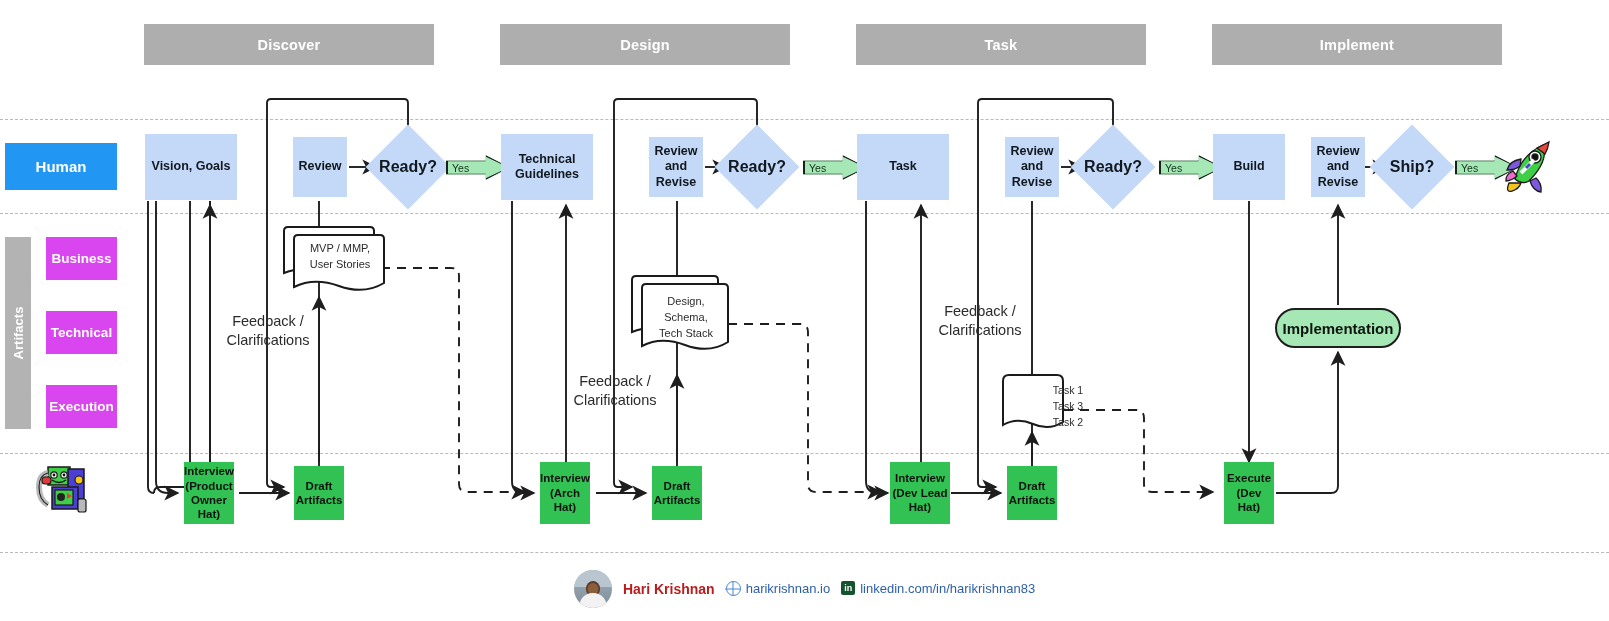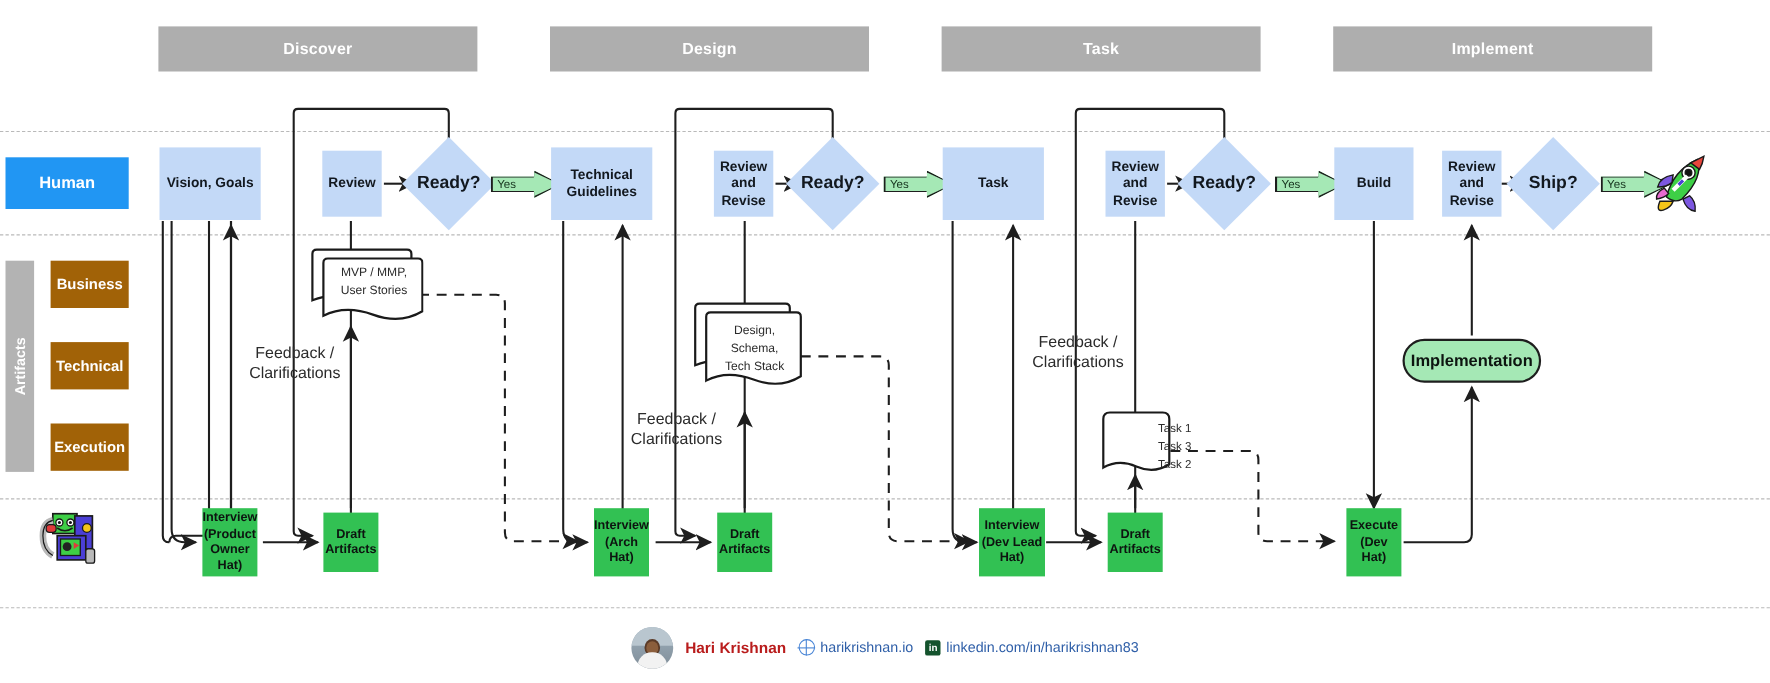--- a/index.html
+++ b/index.html
@@ -21,21 +21,21 @@
     display:flex;align-items:center;justify-content:center;
   }
   .artifact-spine{background:#b3b3b3;}
   .artifact-spine span{
     display:block;color:#ffffff;font-weight:bold;font-size:13px;
     transform:rotate(-90deg);white-space:nowrap;
     position:absolute;left:50%;top:50%;transform-origin:center;
     translate:-50% -50%;
   }
   .artifact-chip{
-    background:#a16207;color:#ffffff;font-weight:bold;font-size:13.5px;
+    background:#d946ef;color:#ffffff;font-weight:bold;font-size:13.5px;
     display:flex;align-items:center;justify-content:center;
   }
 
   
   .divider{border-top:1.6px dashed #b9b9b9;}
 
   
   .box-blue{
     background:#c3d9f7;color:#12181f;font-weight:bold;font-size:12.5px;line-height:1.22;
     display:flex;align-items:center;justify-content:center;text-align:center;padding:2px;
@@ -97,21 +97,21 @@
   .avatar{width:38px;height:38px;border-radius:50%;overflow:hidden;position:relative;
           background:linear-gradient(#9fb0bd,#7f8d98);flex:0 0 auto;}
   .avatar .sky{position:absolute;left:0;top:0;width:100%;height:46%;background:#b9c6cf;}
   .avatar .head{position:absolute;left:50%;top:30%;translate:-50% 0;width:14px;height:15px;
                 border-radius:50% 50% 45% 45%;background:#5a3a27;}
   .avatar .face{position:absolute;left:50%;top:36%;translate:-50% 0;width:11px;height:12px;
                 border-radius:50%;background:#8b5e3c;}
   .avatar .body{position:absolute;left:50%;bottom:-2px;translate:-50% 0;width:27px;height:17px;
                 border-radius:13px 13px 0 0;background:#f2f2f2;}
   .f-name{font-size:14px;font-weight:bold;color:#b91c1c;}
-  .f-link{font-size:13px;color:#2f5fa8;display:flex;align-items:flex-end;gap:5px;}
+  .f-link{font-size:13px;color:#2f5fa8;display:flex;align-items:flex-start;gap:5px;}
   .globe{width:13px;height:13px;border-radius:50%;border:1.4px solid #4a86d6;position:relative;flex:0 0 auto;}
   .globe:before{content:"";position:absolute;left:50%;top:-1.4px;bottom:-1.4px;width:0;
                 border-left:1.4px solid #4a86d6;translate:-50% 0;}
   .globe:after{content:"";position:absolute;left:-1.4px;right:-1.4px;top:50%;height:0;
                border-top:1.4px solid #4a86d6;translate:0 -50%;}
   .li{width:14px;height:14px;background:#14532d;border-radius:2px;color:#fff;
       font-size:9px;font-weight:bold;display:flex;align-items:center;justify-content:center;
       font-family:"Liberation Sans",sans-serif;flex:0 0 auto;}
   svg{display:block;}
 </style>

